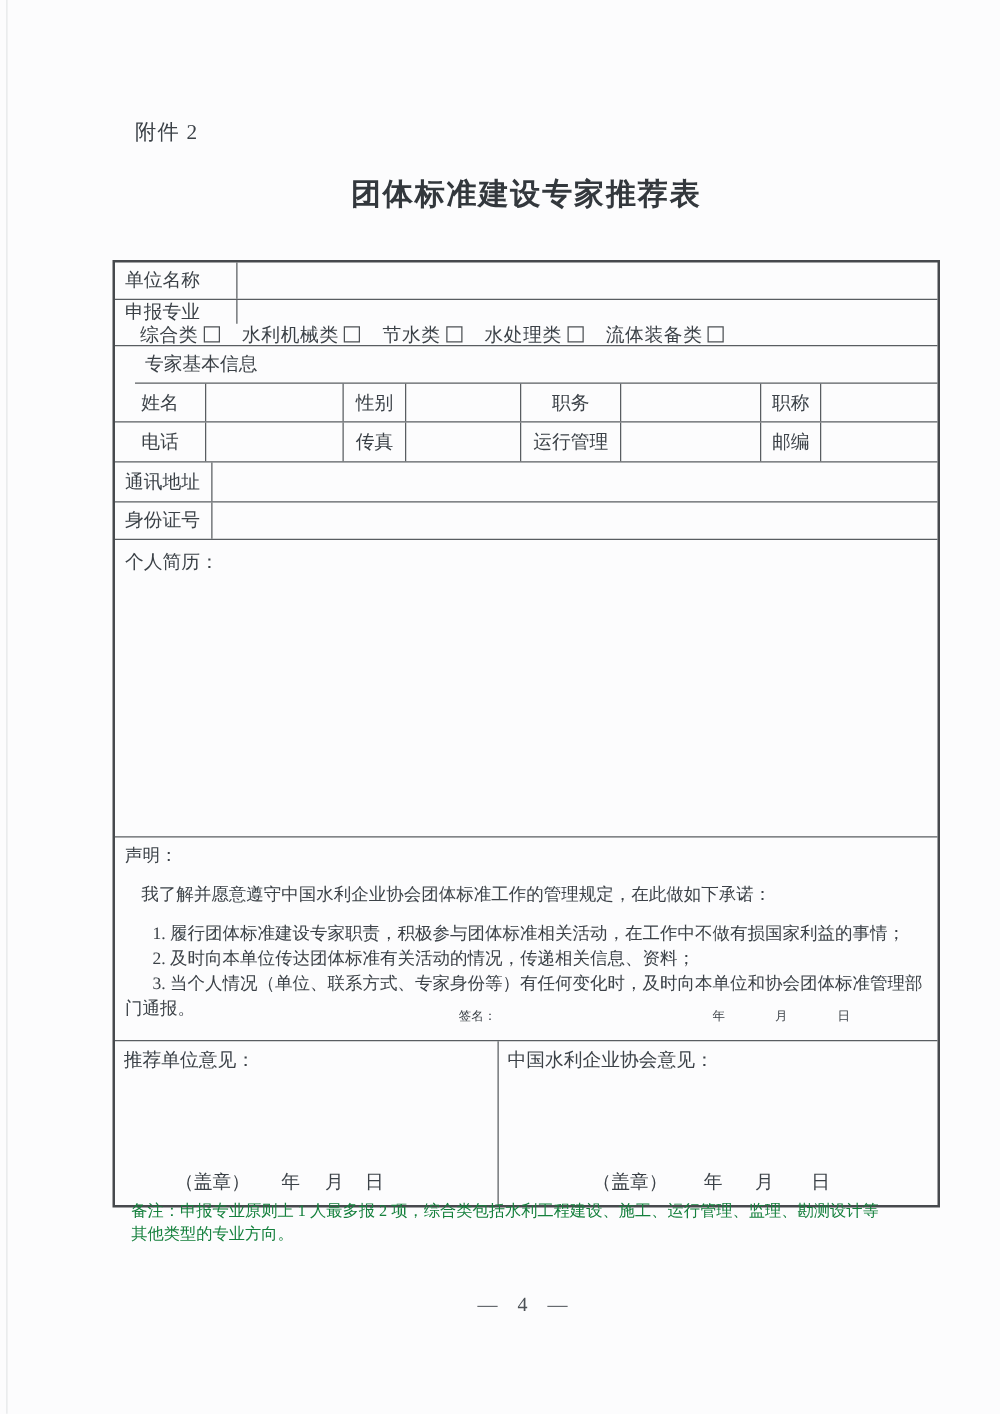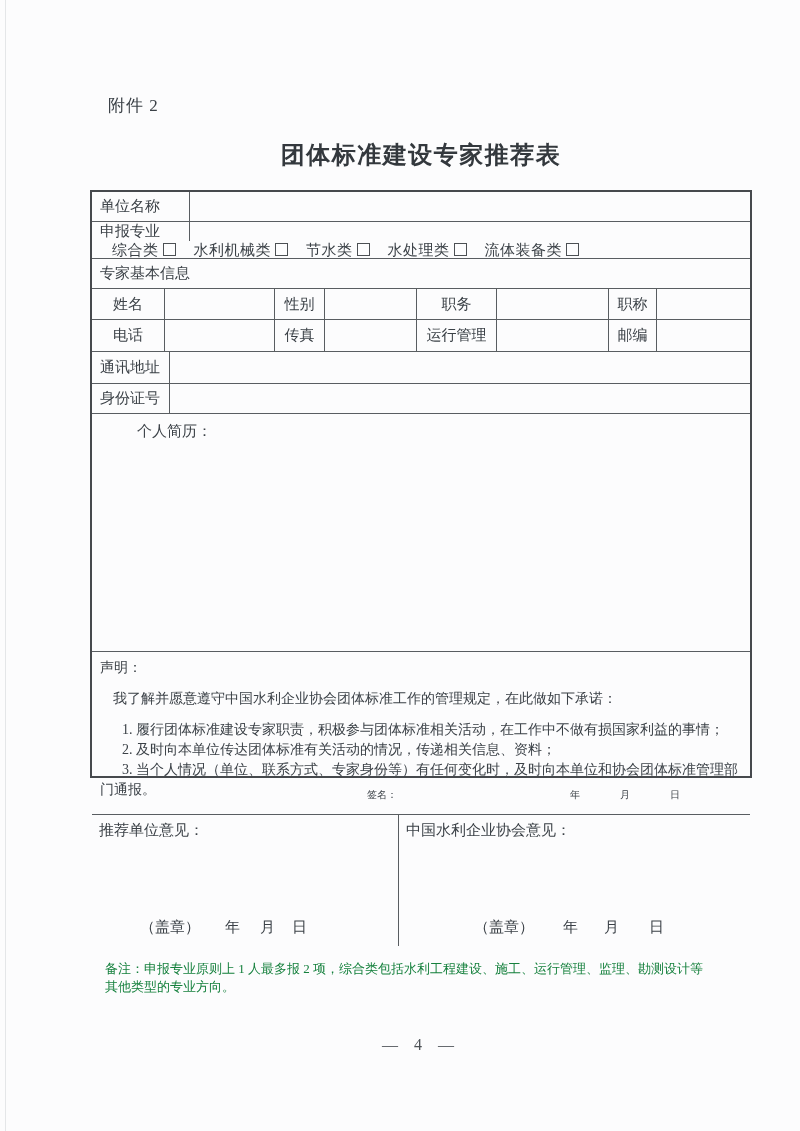--- a/index.html
+++ b/index.html
@@ -13,34 +13,34 @@
     -webkit-font-smoothing:antialiased;
   }
   .scan-edge{position:absolute;left:5px;top:0;width:1px;height:100%;background:#e4e6e8;}
   .attachment{position:absolute;left:108px;top:94px;font-size:17px;letter-spacing:1px;}
   .doc-title{
     position:absolute;left:90px;top:139px;width:662px;
     text-align:center;font-size:24px;font-weight:bold;letter-spacing:1.5px;color:#33383d;
   }
   
   .tbl{
-    position:absolute;left:90px;top:190px;width:662px;height:588px;
+    position:absolute;left:90px;top:208px;width:662px;height:758px;
     border:2px solid #46494d;box-sizing:border-box;
     font-size:15px;
   }
   .row{display:flex;box-sizing:border-box;border-bottom:1px solid #595d61;}
   .row:last-child{border-bottom:none;}
   .cell{box-sizing:border-box;border-right:1px solid #595d61;display:flex;align-items:center;}
   .cell:last-child{border-right:none;}
   .cell.center{justify-content:center;}
   .cell.padlft{padding-left:8px;}
   .cell.fill{flex:1;}
-  .r1{height:30px;} .r2{height:37px;flex-direction:column;} .r3{height:30px;}
+  .r1{height:30px;} .r2{height:37px;flex-direction:column;} .r3{height:30px;margin-left:16px;}
   .r4{height:31px;} .r5{height:32px;} .r6{height:32px;} .r7{height:30px;font-family:Liberation Mono, monospace;}
-  .r8{height:238px;padding-left:37px;} .r9{height:163px;} .r10{height:131px;}
+  .r8{height:238px;} .r9{height:163px;} .r10{height:131px;}
   .w-lab1{width:98px;}   
   .w-lab2{width:78px;}   
   .c1{width:73px;} .c2{width:110px;} .c3{width:50px;} .c4{width:92px;}
   .c5{width:80px;} .c6{width:112px;} .c7{width:48px;}
   .options{padding-left:20px;letter-spacing:.5px;}
   .opt{margin-right:18px;white-space:nowrap;}
   .cbox{
     display:inline-block;width:11px;height:11px;
     border:1px solid #4c5054;margin-left:4px;vertical-align:-1px;background:#fdfdfe;
   }

